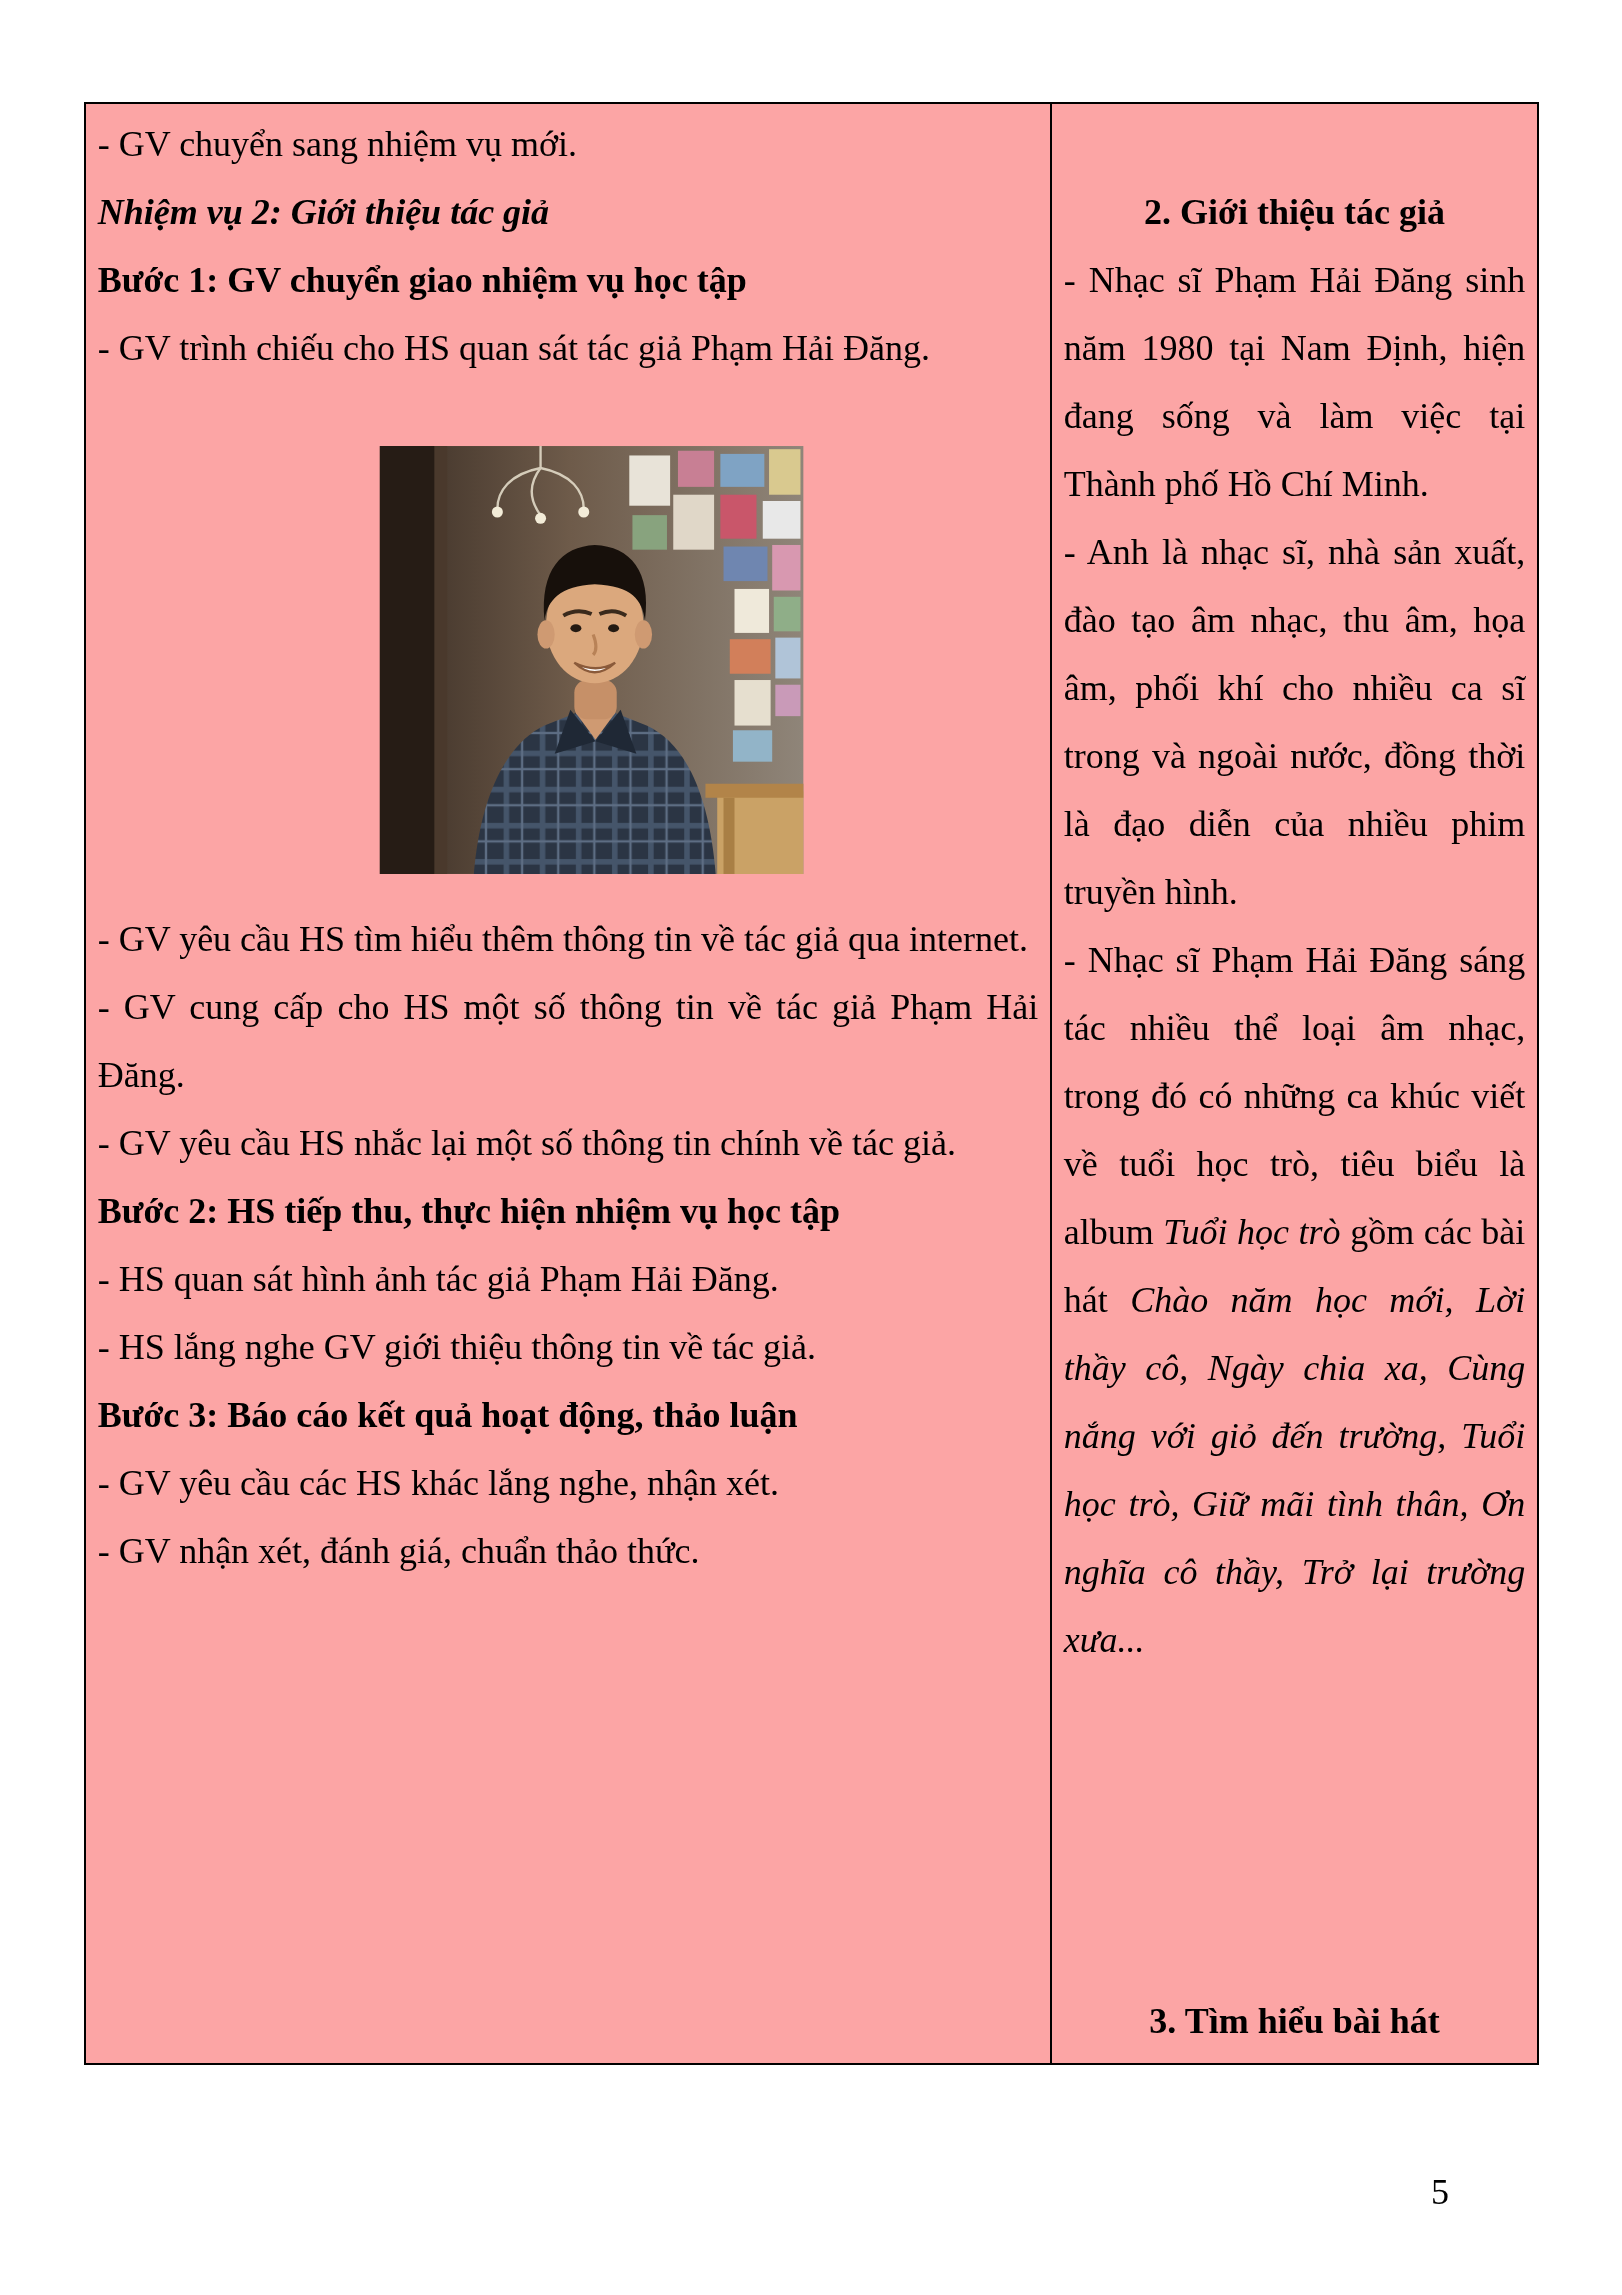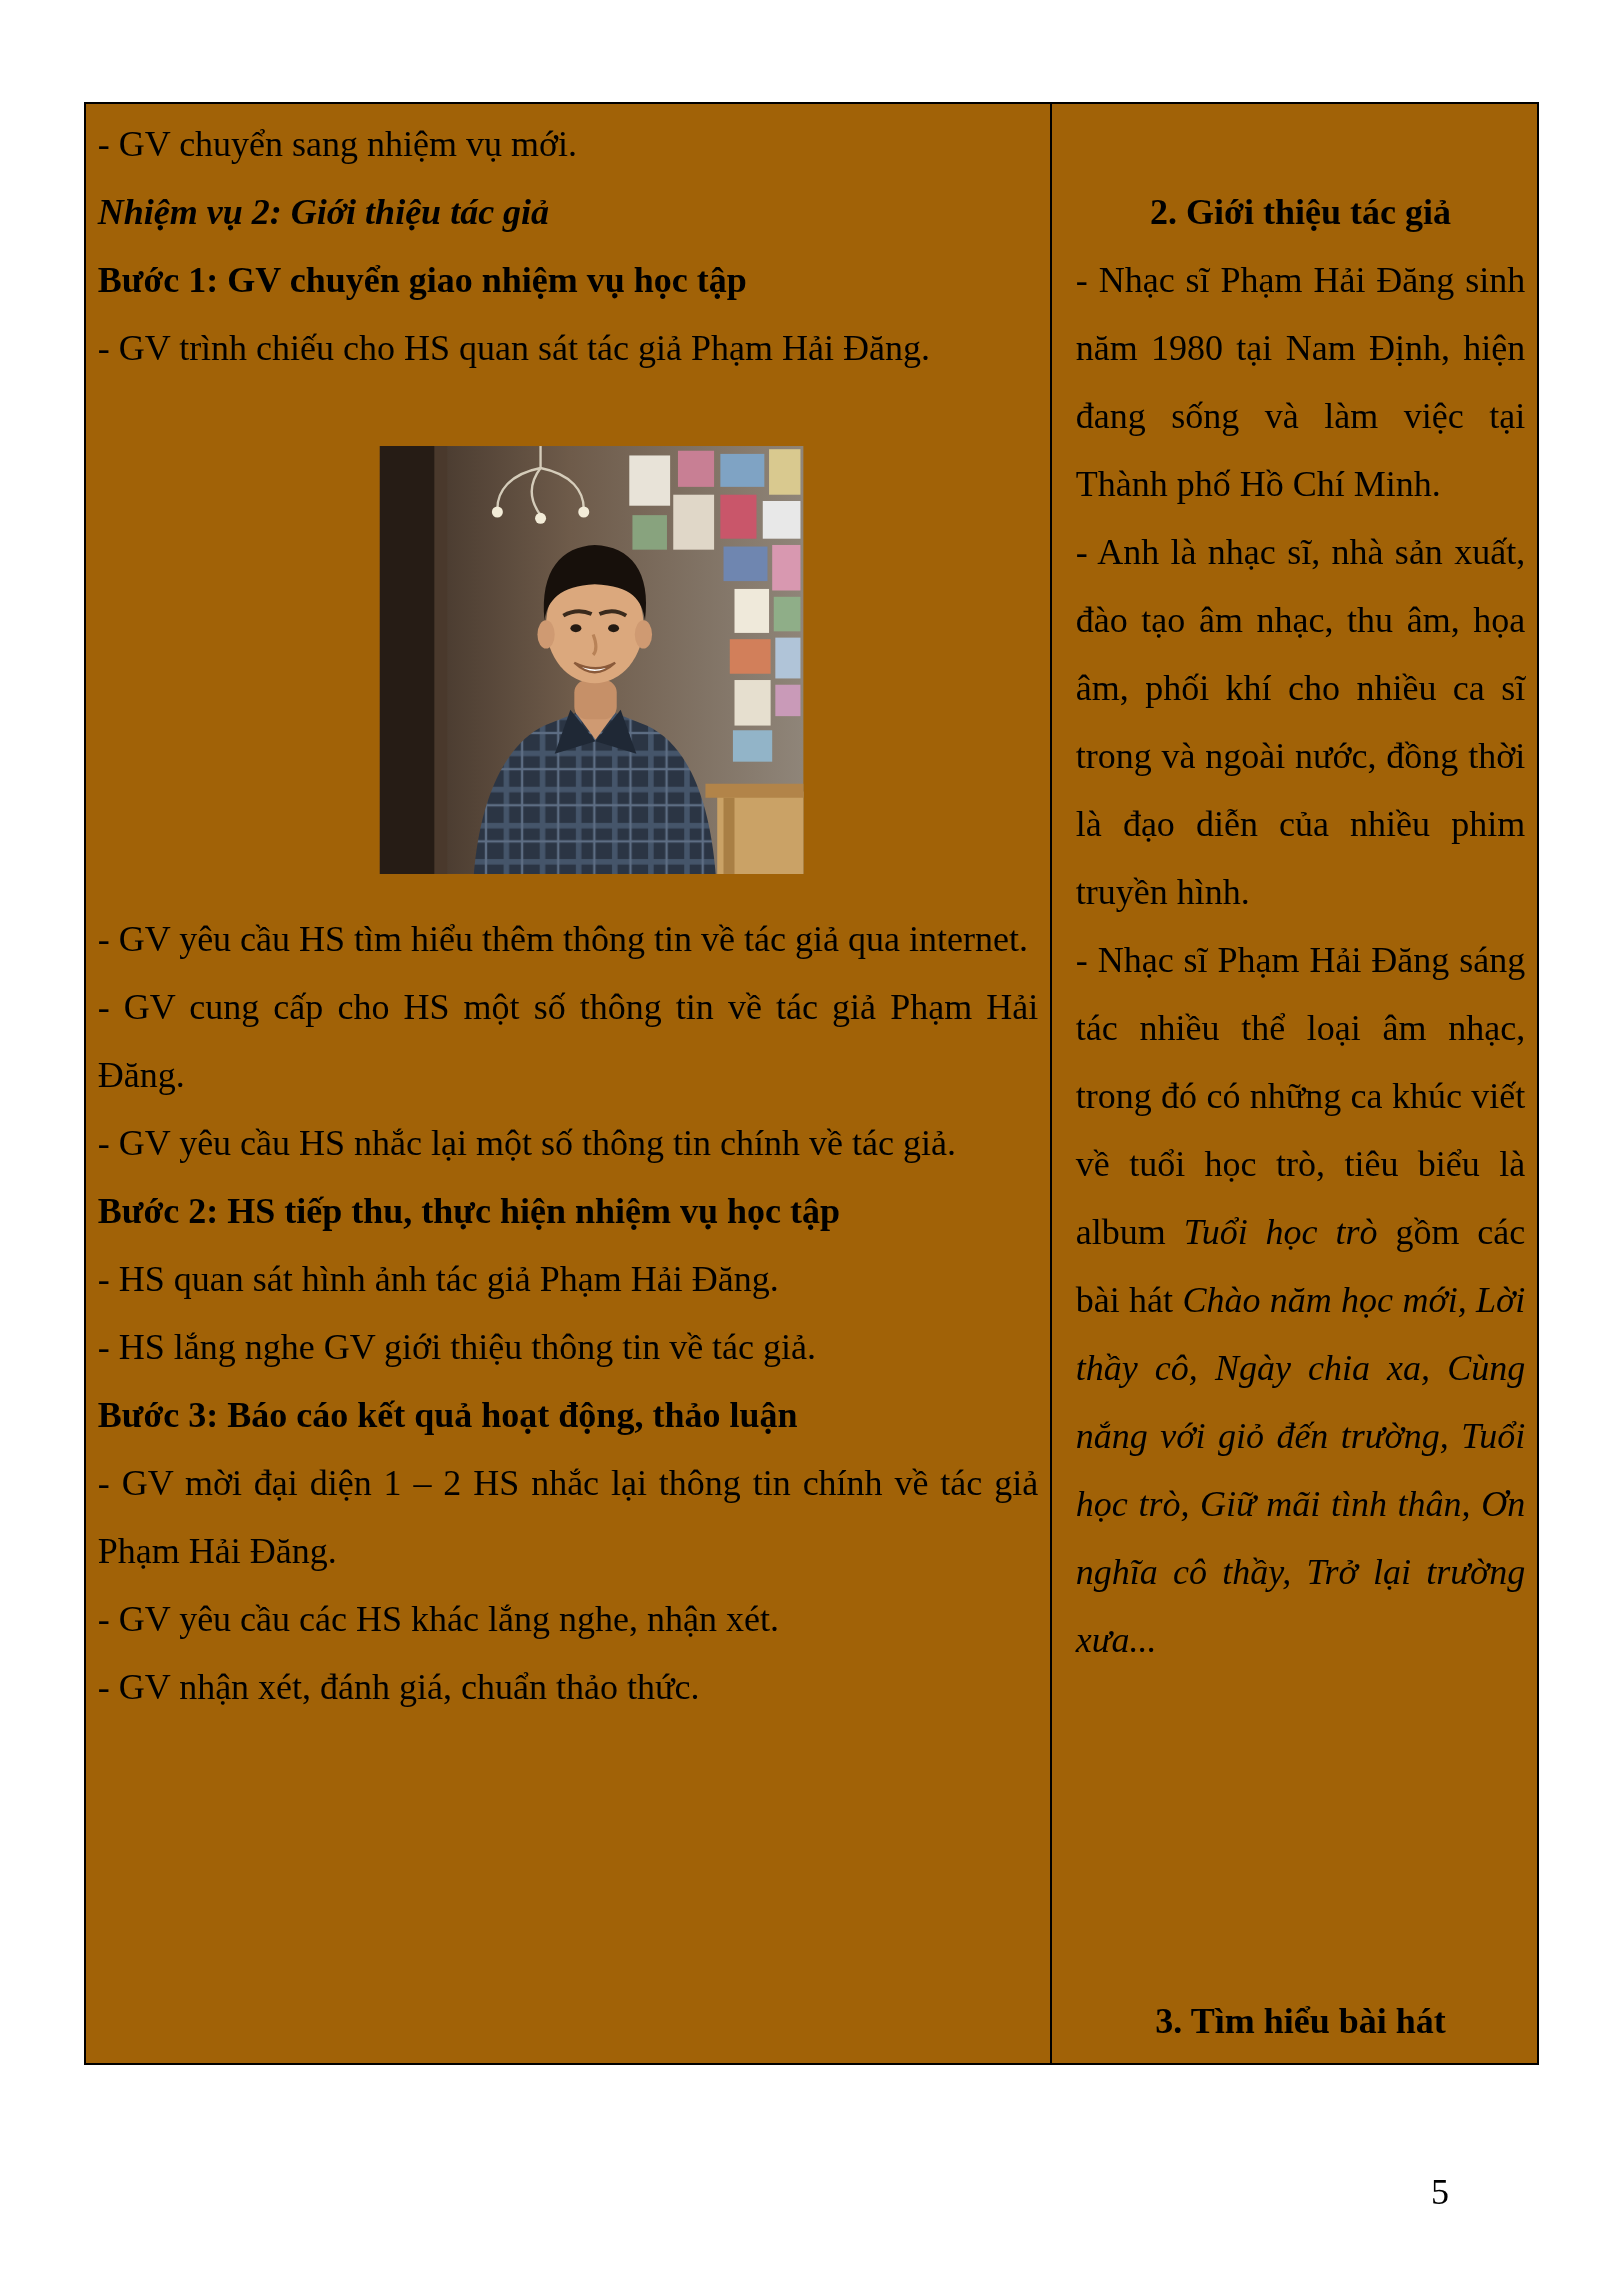--- a/index.html
+++ b/index.html
@@ -13,22 +13,21 @@
     overflow: hidden;
   }
   .doc-table {
     position: absolute;
     left: 84px;
     top: 102px;
     width: 1455px;
     height: 1963px;
     border: 2.4px solid #000000;
     display: flex;
-    background: #a16207;
-    gap: 12px;
+    background: #fca5a5;
   }
   .cell {
     font-size: 36px;
     line-height: 68px;
     padding: 6.3px 11.8px 7.9px 11.8px;
     text-align: justify;
     overflow: hidden;
   }
   .cell-left {
     width: 966px;
@@ -143,21 +142,20 @@
       </g>
     </svg>
   </div>
       <p class="para"><span class="run run-normal">- GV yêu cầu HS tìm hiểu thêm thông tin về tác giả qua internet.</span></p>
       <p class="para"><span class="run run-normal">- GV cung cấp cho HS một số thông tin về tác giả Phạm Hải Đăng.</span></p>
       <p class="para"><span class="run run-normal">- GV yêu cầu HS nhắc lại một số thông tin chính về tác giả.</span></p>
       <p class="para"><span class="run run-bold">Bước 2: HS tiếp thu, thực hiện nhiệm vụ học tập</span></p>
       <p class="para"><span class="run run-normal">- HS quan sát hình ảnh tác giả Phạm Hải Đăng.</span></p>
       <p class="para"><span class="run run-normal">- HS lắng nghe GV giới thiệu thông tin về tác giả.</span></p>
       <p class="para"><span class="run run-bold">Bước 3: Báo cáo kết quả hoạt động, thảo luận</span></p>
-      <p class="para"><span class="run run-normal">- GV mời đại diện 1 – 2 HS nhắc lại thông tin chính về tác giả Phạm Hải Đăng.</span></p>
       <p class="para"><span class="run run-normal">- GV yêu cầu các HS khác lắng nghe, nhận xét.</span></p>
       <p class="para"><span class="run run-normal">- GV nhận xét, đánh giá, chuẩn thảo thức.</span></p>
     </div>
   <div class="cell cell-right">
       <div class="spacer" style="height: 68px;"></div>
       <p class="para"><span class="run run-bold">2. Giới thiệu tác giả</span></p>
       <p class="para"><span class="run run-normal">- Nhạc sĩ Phạm Hải Đăng sinh năm 1980 tại Nam Định, hiện đang sống và làm việc tại Thành phố Hồ Chí Minh.</span></p>
       <p class="para"><span class="run run-normal">- Anh là nhạc sĩ, nhà sản xuất, đào tạo âm nhạc, thu âm, họa âm, phối khí cho nhiều ca sĩ trong và ngoài nước, đồng thời là đạo diễn của nhiều phim truyền hình.</span></p>
       <p class="para"><span class="run run-normal">- Nhạc sĩ Phạm Hải Đăng sáng tác nhiều thể loại âm nhạc, trong đó có những ca khúc viết về tuổi học trò, tiêu biểu là album </span><span class="run run-italic">Tuổi học trò</span><span class="run run-normal"> gồm các bài hát </span><span class="run run-italic">Chào năm học mới, Lời thầy cô, Ngày chia xa, Cùng nắng với giỏ đến trường, Tuổi học trò, Giữ mãi tình thân, Ơn nghĩa cô thầy, Trở lại trường xưa...</span></p>
       <p class="para push-bottom"><span class="run run-bold">3. Tìm hiểu bài hát</span></p>

